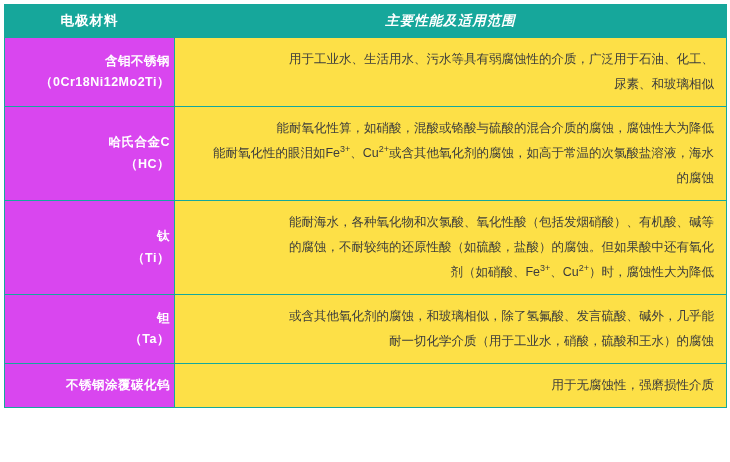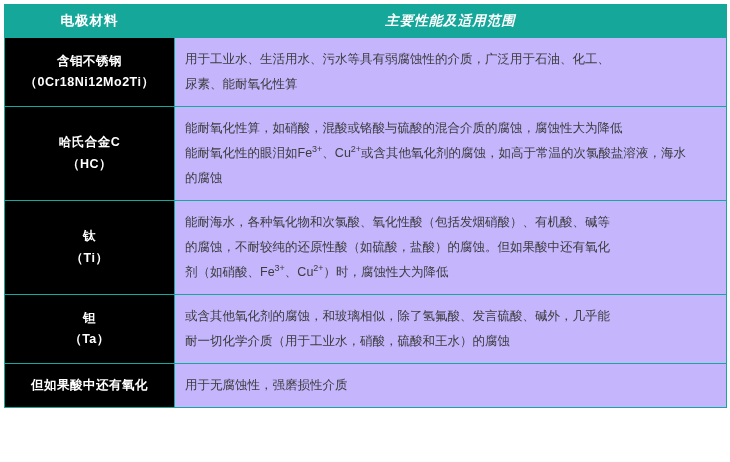--- a/index.html
+++ b/index.html
@@ -44,35 +44,35 @@
     border-left: 1px solid #ffffff;
     font-style: italic;
   }
 
   tbody td {
     border: 1px solid #15a89c;
     vertical-align: middle;
     font-size: 12.5px;
   }
   tbody td.mat {
-    background: #000000;
+    background: #d946ef;
     color: #ffffff;
     font-weight: bold;
-    text-align: center;
+    text-align: right;
     padding: 6px 4px;
     line-height: 1.7;
     letter-spacing: 0.5px;
   }
   tbody td.mat .sub {
     display: block;
   }
   tbody td.desc {
-    background: #c4b5fd;
+    background: #fde047;
     color: #3c3c3c;
-    text-align: left;
+    text-align: right;
     padding: 9px 12px 9px 10px;
     line-height: 2.0;
   }
   sup {
     font-size: 9px;
     vertical-align: super;
     line-height: 0;
   }
 </style>
 </head>
@@ -91,21 +91,21 @@
       </tr>
     </thead>
     <tbody>
       <tr>
         <td class="mat">
           <span>含钼不锈钢</span>
           <span class="sub">（0Cr18Ni12Mo2Ti）</span>
         </td>
         <td class="desc">
           <div>用于工业水、生活用水、污水等具有弱腐蚀性的介质，广泛用于石油、化工、</div>
-          <div>尿素、能耐氧化性算</div>
+          <div>尿素、和玻璃相似</div>
         </td>
       </tr>
       <tr>
         <td class="mat">
           <span>哈氏合金C</span>
           <span class="sub">（HC）</span>
         </td>
         <td class="desc">
           <div>能耐氧化性算，如硝酸，混酸或铬酸与硫酸的混合介质的腐蚀，腐蚀性大为降低</div>
           <div>能耐氧化性的眼泪如Fe<sup>3+</sup>、Cu<sup>2+</sup>或含其他氧化剂的腐蚀，如高于常温的次氯酸盐溶液，海水</div>
@@ -128,21 +128,21 @@
           <span>钽</span>
           <span class="sub">（Ta）</span>
         </td>
         <td class="desc">
           <div>或含其他氧化剂的腐蚀，和玻璃相似，除了氢氟酸、发言硫酸、碱外，几乎能</div>
           <div>耐一切化学介质（用于工业水，硝酸，硫酸和王水）的腐蚀</div>
         </td>
       </tr>
       <tr>
         <td class="mat">
-          <span>但如果酸中还有氧化</span>
+          <span>不锈钢涂覆碳化钨</span>
         </td>
         <td class="desc">
           <div>用于无腐蚀性，强磨损性介质</div>
         </td>
       </tr>
 
     </tbody>
   </table>
 </div>
 

